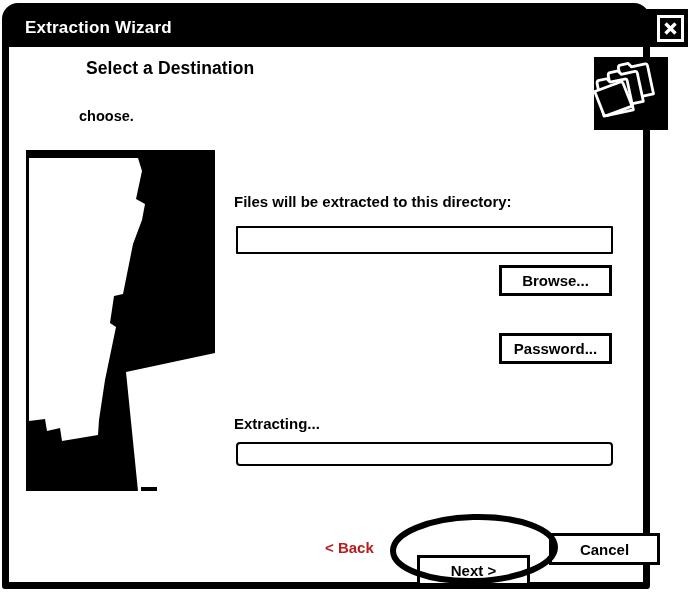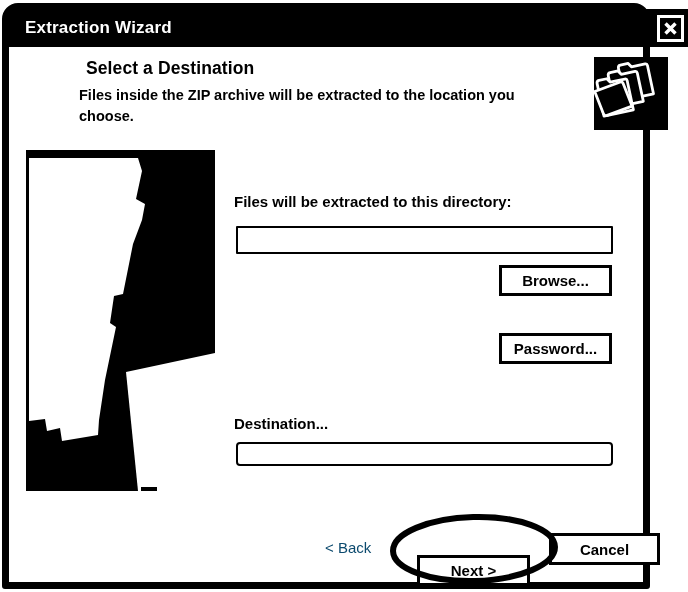--- a/index.html
+++ b/index.html
@@ -51,21 +51,21 @@
     position:absolute;box-sizing:border-box;border:3px solid #000;background:#fff;
     font-family:"Liberation Sans",sans-serif;font-size:15px;font-weight:bold;color:#000;
     display:flex;align-items:center;justify-content:center;padding:0;cursor:pointer;
   }
   .browse-btn{left:499px;top:265px;width:113px;height:31px;}
   .password-btn{left:499px;top:333px;width:113px;height:31px;}
   .next-btn{left:417px;top:555px;width:113px;height:31px;}
   .cancel-btn{left:549px;top:533px;width:111px;height:32px;}
   .back-btn{
     position:absolute;left:325px;top:539px;border:none;background:transparent;
-    font-family:"Liberation Sans",sans-serif;font-size:15px;font-weight:normal;color:#0c4a6e;
+    font-family:"Liberation Sans",sans-serif;font-size:15px;font-weight:bold;color:#b91c1c;
     padding:0;cursor:pointer;
   }
   .highlight{position:absolute;left:386px;top:508px;pointer-events:none;z-index:5;}
 </style>
 </head>
 <body>
 
 <div id="stage">
 
   <div class="window">
@@ -77,21 +77,21 @@
             <path d="M4,4 L20,20 M20,4 L4,20" stroke="#fff" stroke-width="5.5" fill="none"></path>
           </svg>
         </span>
       </button>
     </div>
   </div>
 
   <div class="heading">Select a Destination</div>
 
   <div class="desc">
-    <span>Files inside the ZIP archive will be extracted to the location you</span><br>
+    <br>
     <span>choose.</span>
   </div>
 
   <span class="folder-icon">
     <svg width="74" height="73" viewBox="0 0 74 73">
       <rect width="74" height="73" fill="#000"></rect>
       <g stroke="#fff" stroke-width="2.8" fill="#000" stroke-linejoin="round" transform="rotate(-18 37 38)">
         <g transform="translate(34,2) rotate(6)">
           <path d="M0,7 q0,-3 2.5,-3 h8 l2.5,4 h14 q2,0 2,2 v29 h-29 z"></path>
         </g>
@@ -121,21 +121,21 @@
   <input class="dir-input" type="text" placeholder="" style="">
 
   <button class="btn password-btn">
     <span>Password...</span>
   </button>
 
   <button class="btn browse-btn">
     <span>Browse...</span>
   </button>
 
-  <div class="label extracting-label">Destination...</div>
+  <div class="label extracting-label">Extracting...</div>
 
   <div class="progress">
     <div style="height: 100%; background: rgb(0, 0, 0); width: 0%;"></div>
   </div>
 
   <button class="back-btn">
     <span>&lt; Back</span>
   </button>
 
   <button class="btn next-btn">

